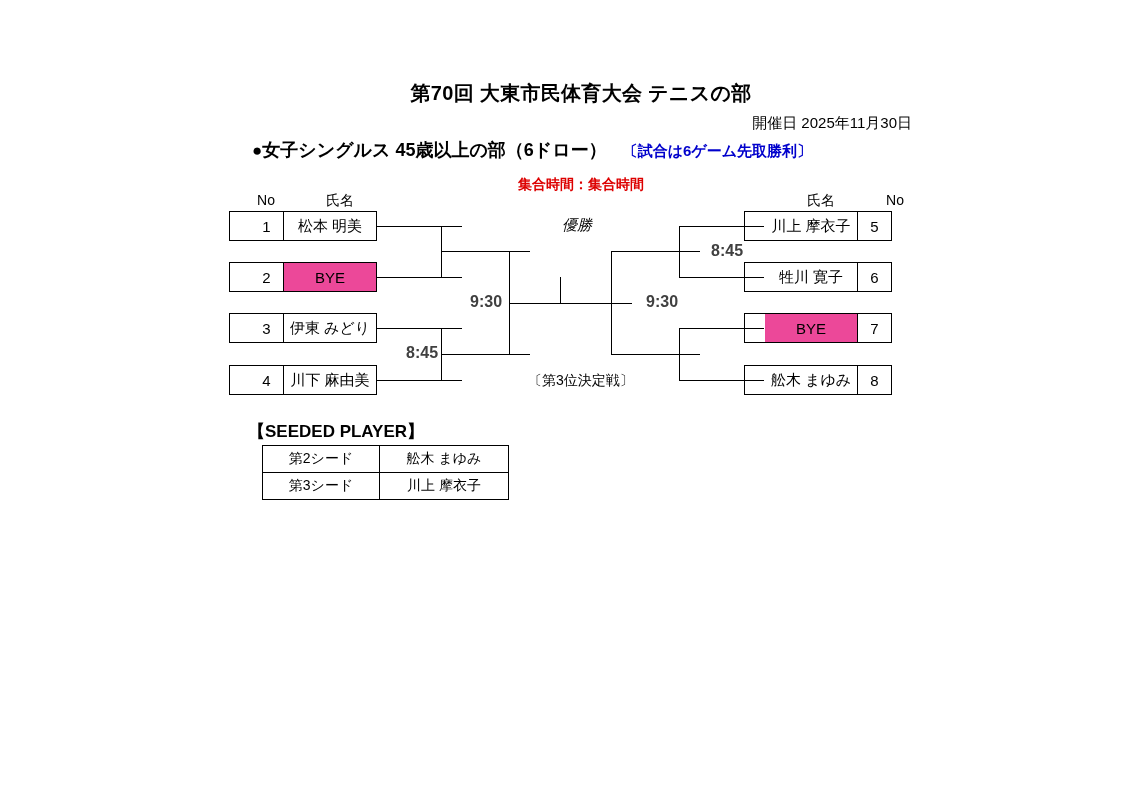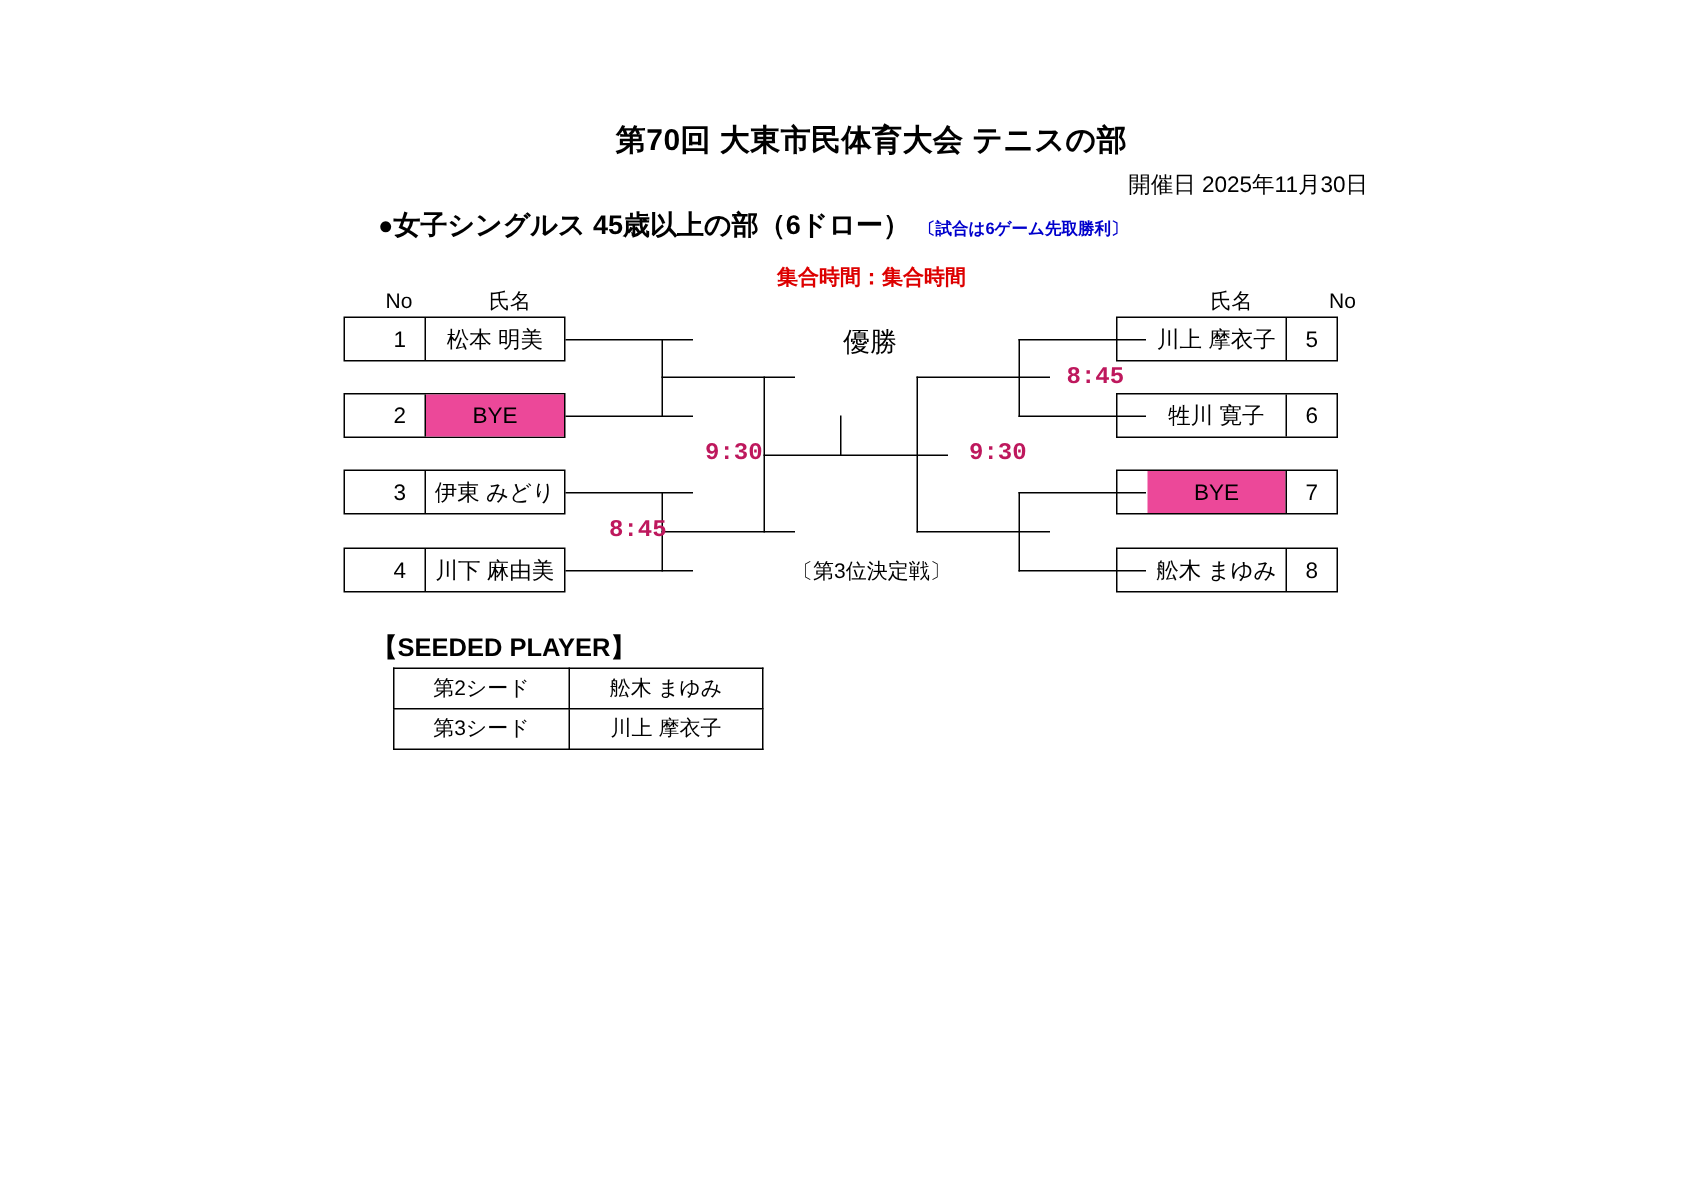--- a/index.html
+++ b/index.html
@@ -32,23 +32,23 @@
   }
   #category-line {
     left: 232px; top: 138px;
     font-size: 18px;
     font-weight: bold;
     white-space: nowrap;
   }
   #category-line .bullet { font-size: 17px; }
   #match-rule {
     color: #0000cc;
-    font-size: 11px;
-    font-weight: bold;
-    margin-left: 6px;
+    font-size: 15px;
+    font-weight: bold;
+    margin-left: 16px;
   }
   #red-note {
     left: 0; top: 176px; width: 1122px;
     text-align: center;
     color: #dd0000;
     font-size: 14px;
     font-weight: bold;
   }
 
   
@@ -93,31 +93,31 @@
     height: 0;
     border-top: 1.8px solid #000000;
   }
   .vline {
     width: 0;
     border-left: 1.8px solid #000000;
   }
 
   
   .time {
-    color: #be185d;
+    color: #404040;
     font-size: 16px;
     font-weight: bold;
     white-space: nowrap;
-    font-family: Liberation Mono, monospace;
   }
 
   
   #champion-label {
-    font-size: 18px;
-    white-space: nowrap;
+    font-size: 15px;
+    white-space: nowrap;
+    font-style: italic;
   }
   #third-place-label {
     font-size: 14px;
     white-space: nowrap;
   }
 
   
   #seed-heading {
     left: 228px; top: 420px;
     font-size: 17px;

